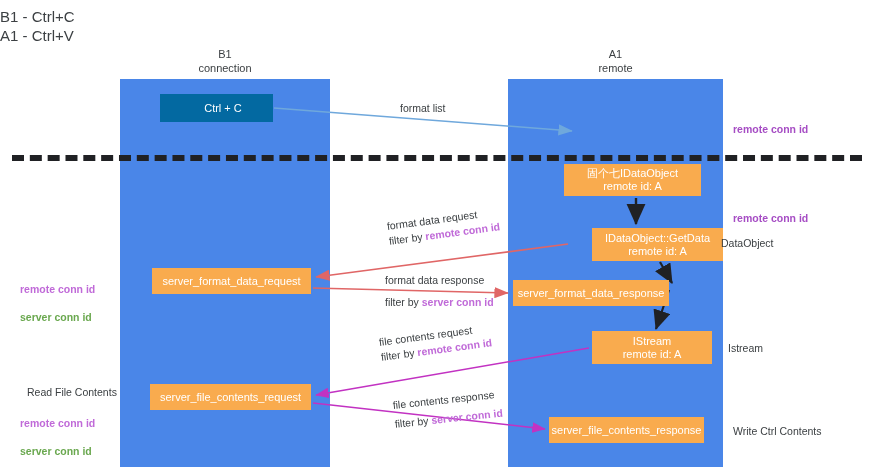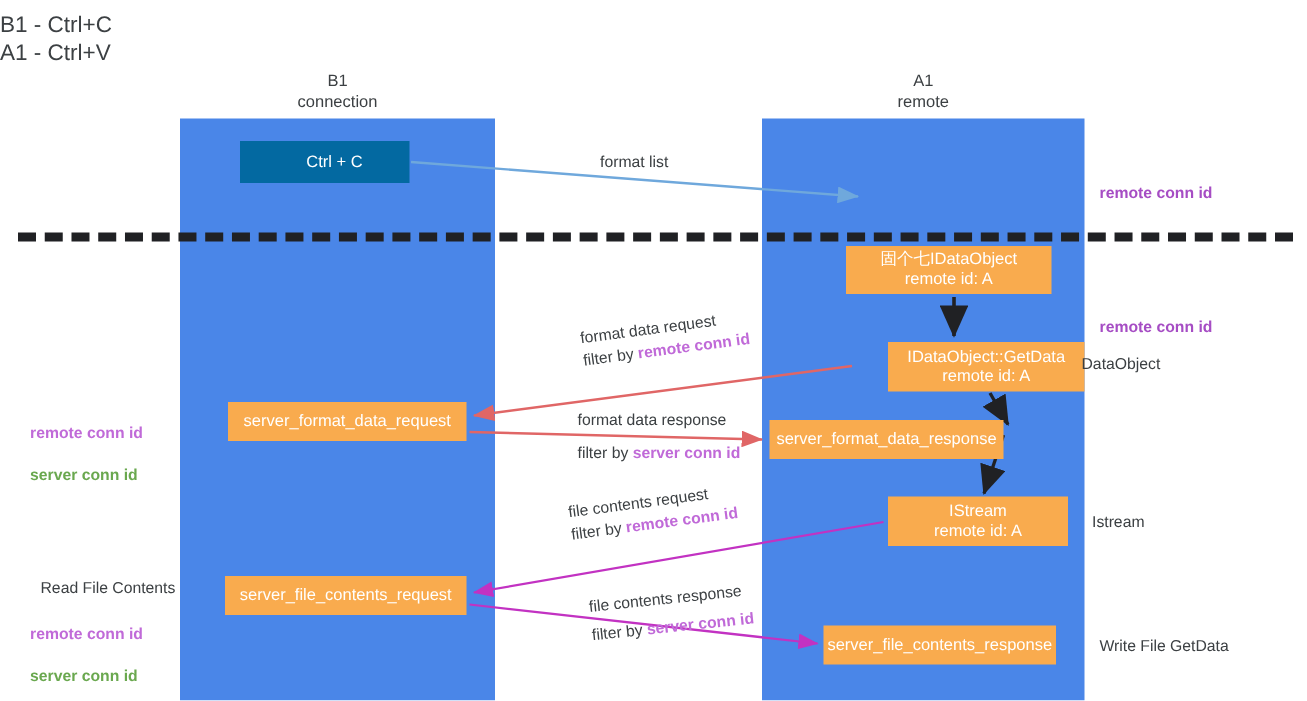--- a/index.html
+++ b/index.html
@@ -186,21 +186,21 @@
 
     <div class="lane-head" id="head-b1">B1
 connection</div>
     <div class="lane-head" id="head-a1">A1
 remote</div>
 
     <div class="side purple" id="side-remote-1">remote conn id</div>
     <div class="side purple" id="side-remote-2">remote conn id</div>
     <div class="side plain" id="side-dataobject">DataObject</div>
     <div class="side plain" id="side-istream">Istream</div>
-    <div class="side plain" id="side-write">Write File GetData</div>
+    <div class="side plain" id="side-write">Write Ctrl Contents</div>
 
     <div class="side twoline" id="side-left-ids">
       <b class="c-remote">remote conn id</b>
       <b class="c-server-green">server conn id</b>
     </div>
     <div class="side plain" id="side-read">Read File Contents</div>
     <div class="side twoline" id="side-left-ids2">
       <b class="c-remote">remote conn id</b>
       <b class="c-server-green">server conn id</b>
     </div>

